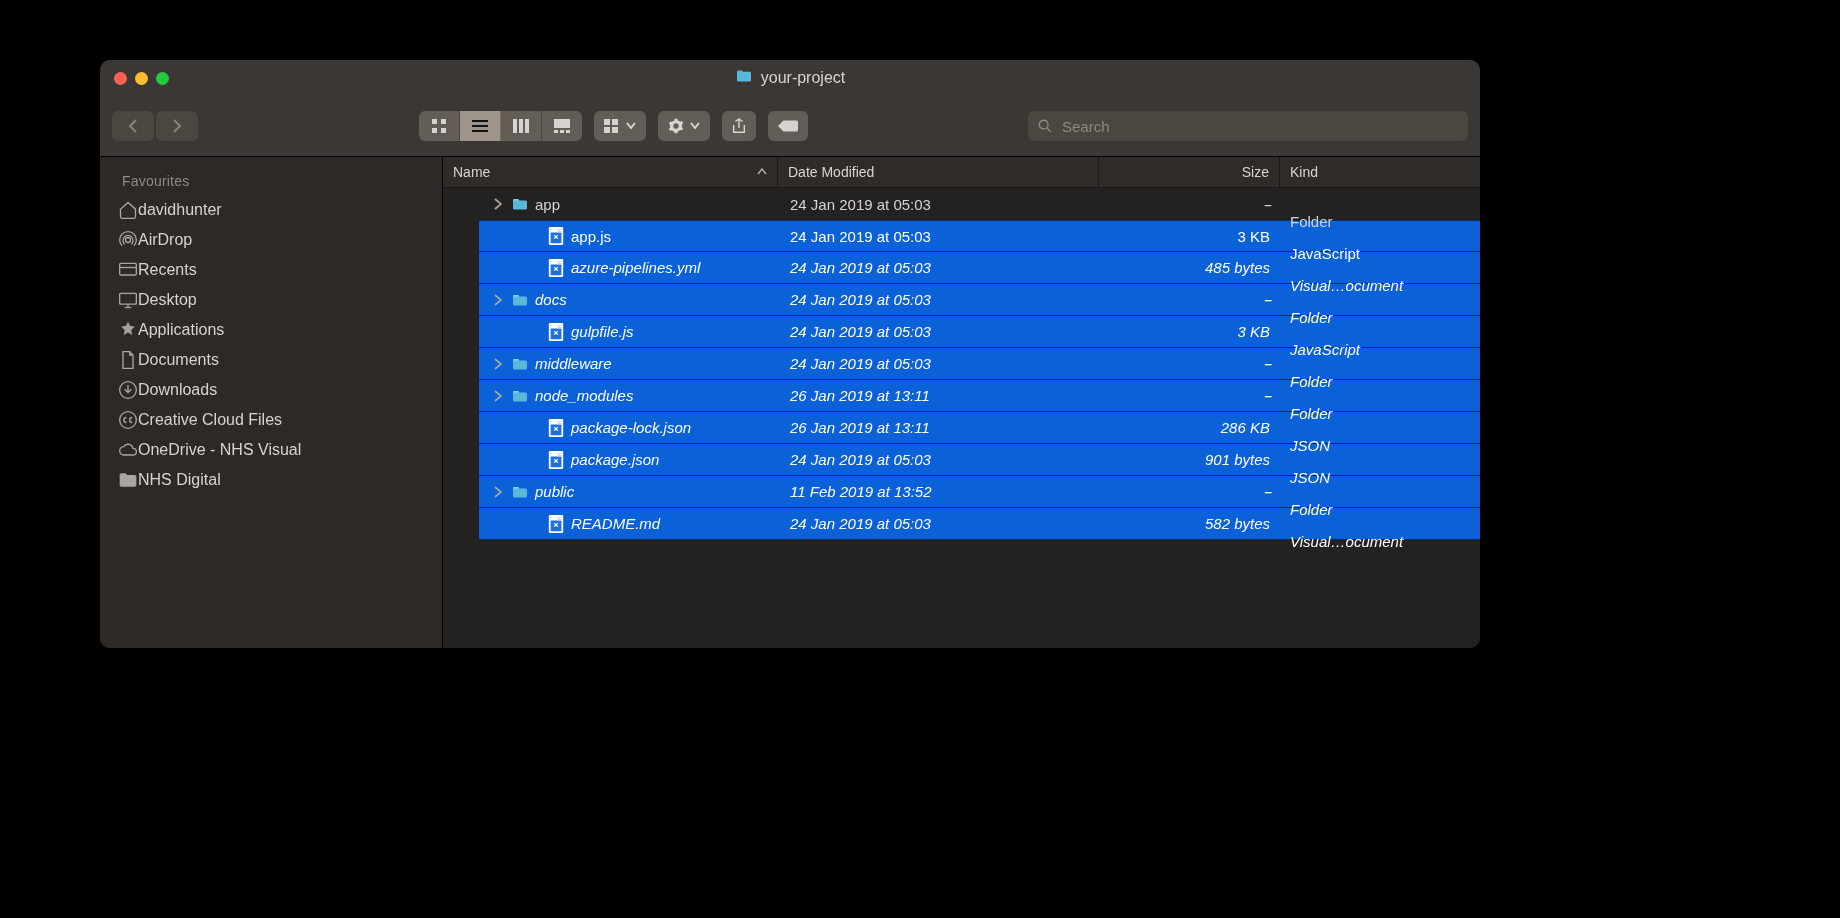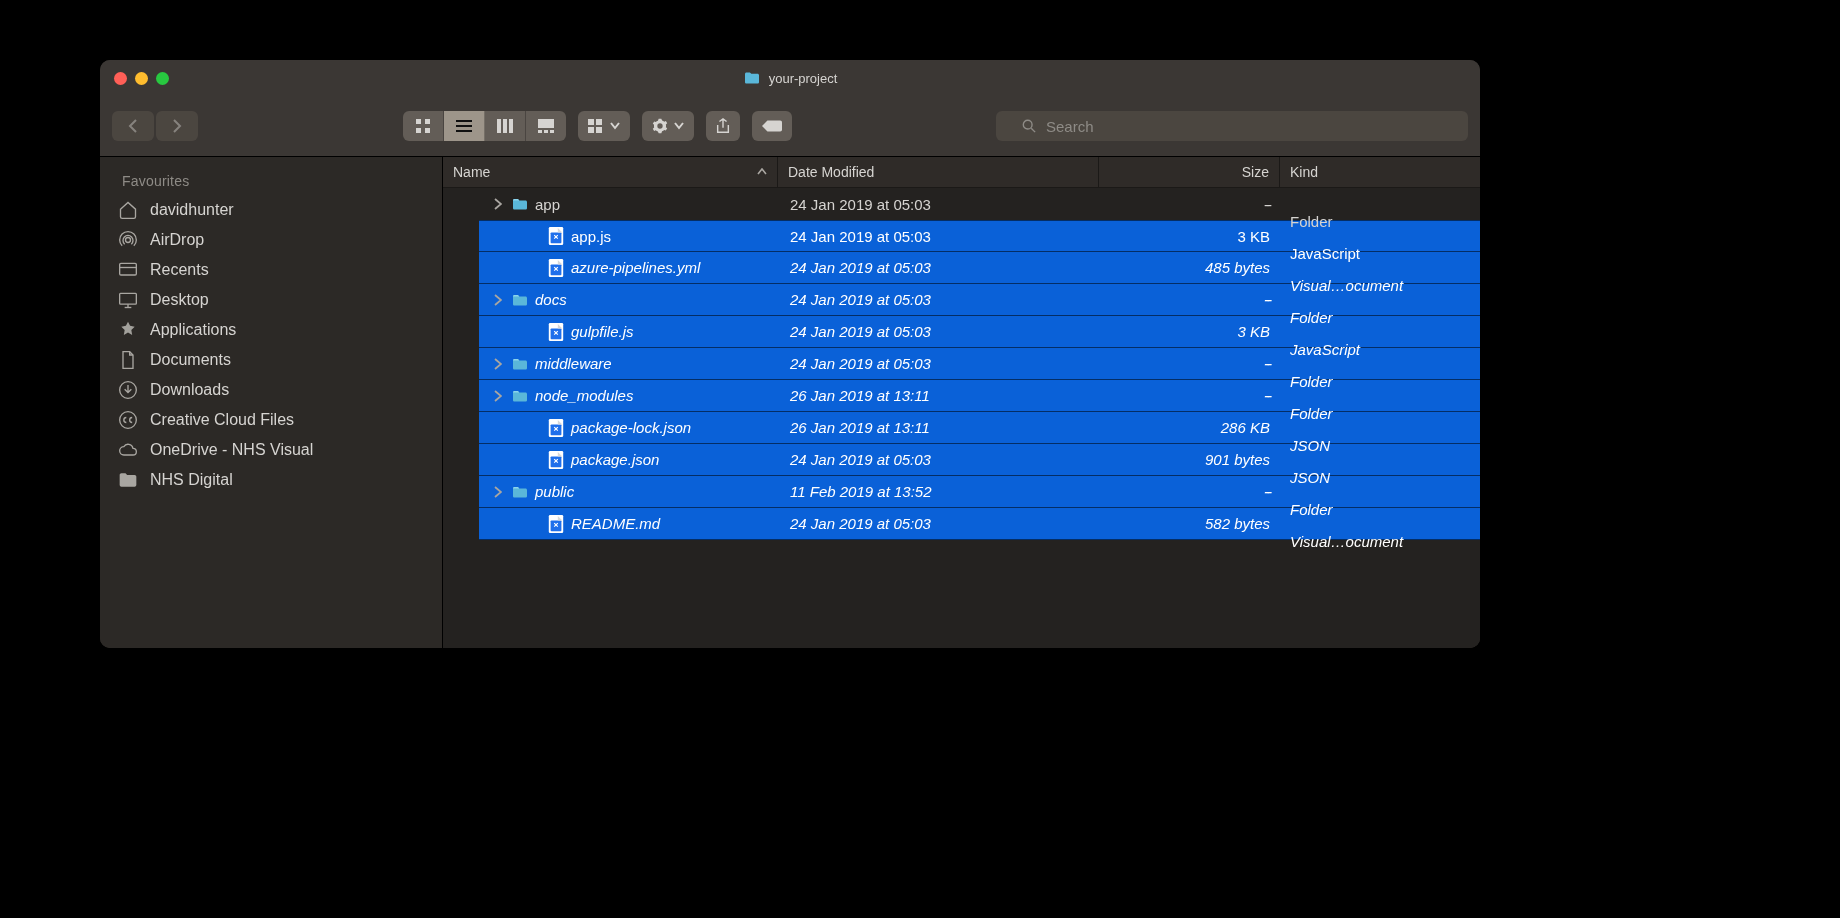--- a/index.html
+++ b/index.html
@@ -30,40 +30,40 @@
   .window{
     position:absolute;left:100px;top:60px;width:1380px;height:588px;
     background:var(--win-bg);border-radius:10px;overflow:hidden;
     box-shadow:0 30px 60px rgba(0,0,0,0.6),0 0 0 1px rgba(0,0,0,0.6);
   }
   
   .titlebar{height:36px;background:var(--titlebar-bg);display:flex;align-items:center;justify-content:center;position:relative;}
   .traffic{position:absolute;left:14px;top:0;height:36px;display:flex;align-items:center;gap:8px;}
   .tl{width:13px;height:13px;border-radius:50%;}
   .tl.red{background:var(--close);} .tl.yellow{background:var(--min);} .tl.green{background:var(--max);}
-  .title-wrap{display:flex;align-items:flex-start;gap:8px;color:var(--text);font-size:13px;}
+  .title-wrap{display:flex;align-items:flex-start;gap:8px;color:var(--text);font-size:16px;}
   
   .toolbar{height:60px;background:var(--toolbar-bg);display:flex;align-items:center;padding:0 12px;gap:12px;border-bottom:1px solid #000;}
   .nav-group{display:flex;gap:2px;}
   .btn{height:30px;background:var(--toolbar-btn-dark);border-radius:6px;display:flex;align-items:center;justify-content:center;color:var(--icon);min-width:34px;padding:0 4px;}
   .btn.dim{opacity:0.6}
   .seg{display:flex;background:var(--toolbar-btn);border-radius:6px;overflow:hidden;height:30px;}
   .seg .segbtn{width:40px;display:flex;align-items:center;justify-content:center;border-right:1px solid rgba(0,0,0,0.25);}
   .seg .segbtn:last-child{border-right:none;}
   .seg .segbtn.active{background:var(--toolbar-btn-active);color:#111;}
   .pill{display:flex;background:var(--toolbar-btn);border-radius:6px;height:30px;align-items:center;padding:0 10px;gap:6px;}
-  .search{width:420px;height:30px;background:var(--search-bg);border-radius:6px;display:flex;align-items:center;padding:0 26px;gap:8px;color:var(--text-dim2);}
+  .search{width:420px;height:30px;background:var(--search-bg);border-radius:6px;display:flex;align-items:center;padding:0 10px;gap:8px;color:var(--text-dim2);}
   .search input{background:none;border:none;outline:none;color:var(--text);font-size:15px;flex:1;}
   .search input::placeholder{color:var(--text-dim2);}
   svg{display:block;}
   
   .body{display:flex;height:calc(100% - 96px);}
   .sidebar{width:342px;background:var(--sidebar-bg);border-right:1px solid #000;padding:8px 0;overflow:hidden;}
   .sb-heading{color:var(--text-dim2);font-size:14px;padding:8px 22px 6px;letter-spacing:0.2px;}
-  .sb-item{display:flex;align-items:center;gap:12px;padding:5px 18px;font-size:16px;color:var(--text);}
+  .sb-item{display:flex;align-items:center;padding:5px 18px;font-size:16px;color:var(--text);}
   .sb-item .ic{width:20px;height:20px;color:var(--text-dim);display:flex;align-items:center;justify-content:center;}
   
   .content{flex:1;display:flex;flex-direction:column;background:var(--content-bg);}
   .cols{display:flex;height:30px;background:var(--header-bg);border-bottom:1px solid var(--divider);font-size:14px;color:var(--text);}
   .col{display:flex;align-items:center;padding:0 10px;border-right:1px solid var(--divider);}
   .col.name{flex:1;justify-content:space-between;}
   .col.date{width:300px;}
   .col.size{width:160px;justify-content:flex-end;}
   .col.kind{width:180px;border-right:none;align-items:center;}
   .rows{flex:1;overflow:auto;padding-left:36px;}

